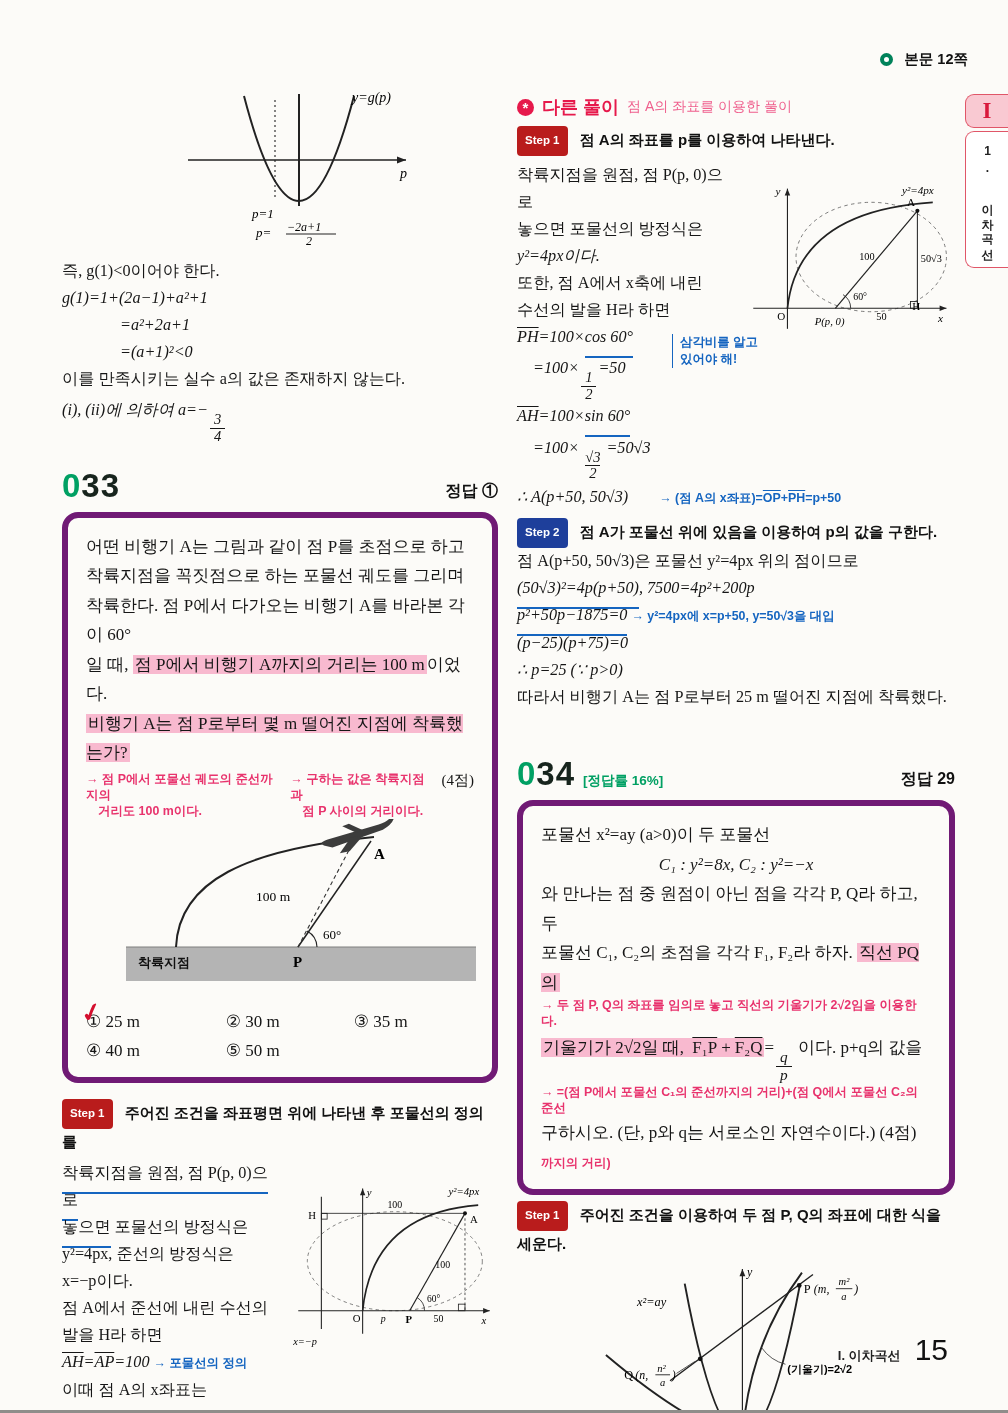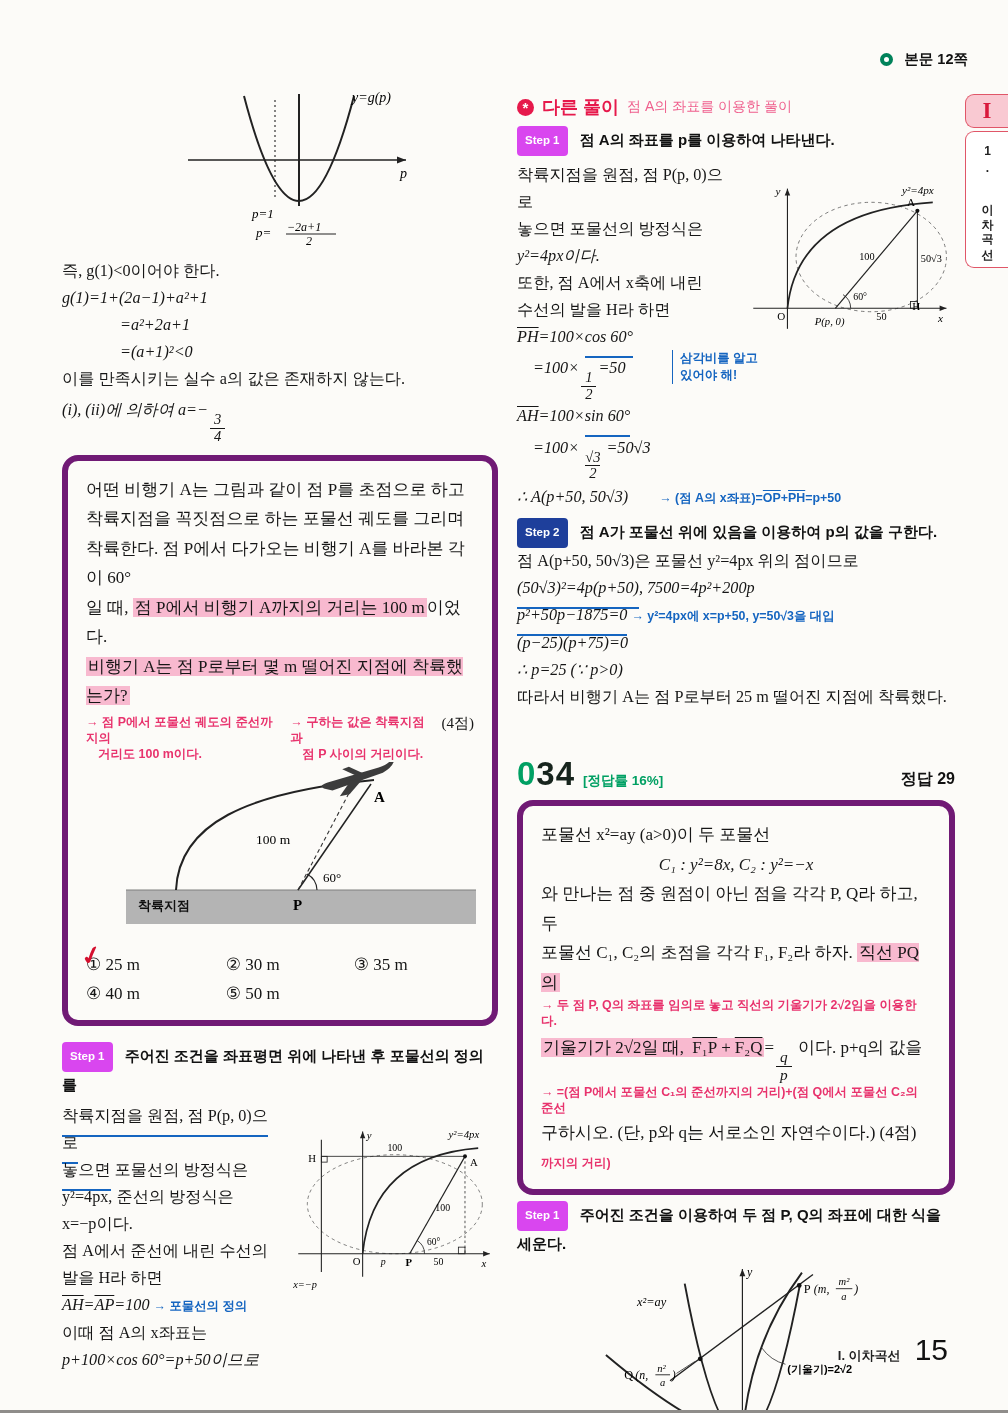--- a/index.html
+++ b/index.html
@@ -52,21 +52,21 @@
   .notes-row{display:flex;gap:10px;margin-top:3px;}
   .notes-row .pts{margin-left:auto;font-size:15px;white-space:nowrap;}
   .choices{display:grid;grid-template-columns:36% 33% 31%;font-size:17px;margin-top:4px;line-height:29px;}
   .ck{position:relative;display:inline-block;}
   .ck .mark{position:absolute;left:-5px;top:-9px;color:#d40f2e;font-size:25px;font-weight:700;
             transform:rotate(-14deg);font-family:"Liberation Sans",sans-serif;}
 
   
   .badge{display:inline-block;color:#fff;font-family:"Liberation Sans",sans-serif;font-size:11.5px;font-weight:700;
          padding:2px 8px 3px;border-radius:4px;margin-right:8px;vertical-align:1px;}
-  .badge.red{background:#d946ef;}
+  .badge.red{background:#b91c1c;}
   .badge.navy{background:#1e3f9b;}
   .lead{font-family:"Liberation Sans",sans-serif;font-weight:700;font-size:15px;color:#111;line-height:25px;margin:0;}
 
   
   .solgrid{position:relative;margin-top:6px;}
   .soltext{width:218px;}
   .solsvg{position:absolute;right:0;}
 
   
   .althead{display:flex;align-items:center;gap:8px;}
@@ -121,20 +121,24 @@
     <p class="pline eq indent">=(a+1)²&lt;0</p>
     <p class="pline">이를 만족시키는 실수 a의 값은 존재하지 않는다.</p>
     <p class="pline" style="margin-top:4px">
       <span class="eq">(i), (ii)에 의하여 a=−</span><span class="frac eq">
           <span class="fn">3</span>
           <span class="fd">4</span>
         </span>
     </p>
 
     
+    <div class="pnum-row">
+      <div class="pnum"><span class="g">0</span><span>33</span></div>
+      <div class="answer">정답 ①</div>
+    </div>
 
     
     <div class="pbox">
       <p class="bl">어떤 비행기 A는 그림과 같이 점 P를 초점으로 하고</p>
       <p class="bl">착륙지점을 꼭짓점으로 하는 포물선 궤도를 그리며</p>
       <p class="bl">착륙한다. 점 P에서 다가오는 비행기 A를 바라본 각이 60°</p>
       <p class="bl"><span>일 때, </span><span class="hl">점 P에서 비행기 A까지의 거리는 100 m</span><span>이었다.</span></p>
       <p class="bl"><span class="hl">비행기 A는 점 P로부터 몇 m 떨어진 지점에 착륙했는가?</span></p>
 
       <div class="notes-row">
@@ -260,21 +264,21 @@
               <span class="fn">1</span>
               <span class="fd">2</span>
             </span><span>=50</span></p>
         <p class="pline eq"><span class="ov">AH</span><span>=100×</span><span class="u-blue">sin 60°</span></p>
         <p class="pline eq" style="line-height:36px"><span style="padding-left:16px">=100×</span><span class="frac">
               <span class="fn">√3</span>
               <span class="fd">2</span>
             </span><span>=50√3</span></p>
       </div>
 
-      <div class="bluenote" style="position:absolute;left:155px;top:188px;border-left:1.6px solid #1565c0;padding-left:7px">
+      <div class="bluenote" style="position:absolute;left:155px;top:172px;border-left:1.6px solid #1565c0;padding-left:7px">
         <span>삼각비를 알고</span><br>
         <span>있어야 해!</span>
       </div>
 
       <svg class="solsvg" style="top:6px" width="212" height="190" viewBox="0 0 248 190">
         <ellipse cx="150" cy="88" rx="88" ry="64" fill="none" stroke="#555" stroke-width="0.9" stroke-dasharray="4 4"></ellipse>
         <line x1="52" y1="8" x2="52" y2="172" stroke="#222" stroke-width="1.3"></line>
         <polygon points="52,8 48.8,16 55.2,16" fill="#222"></polygon>
         <line x1="12" y1="148" x2="238" y2="148" stroke="#222" stroke-width="1.3"></line>
         <polygon points="238,148 230,144.8 230,151.2" fill="#222"></polygon>

